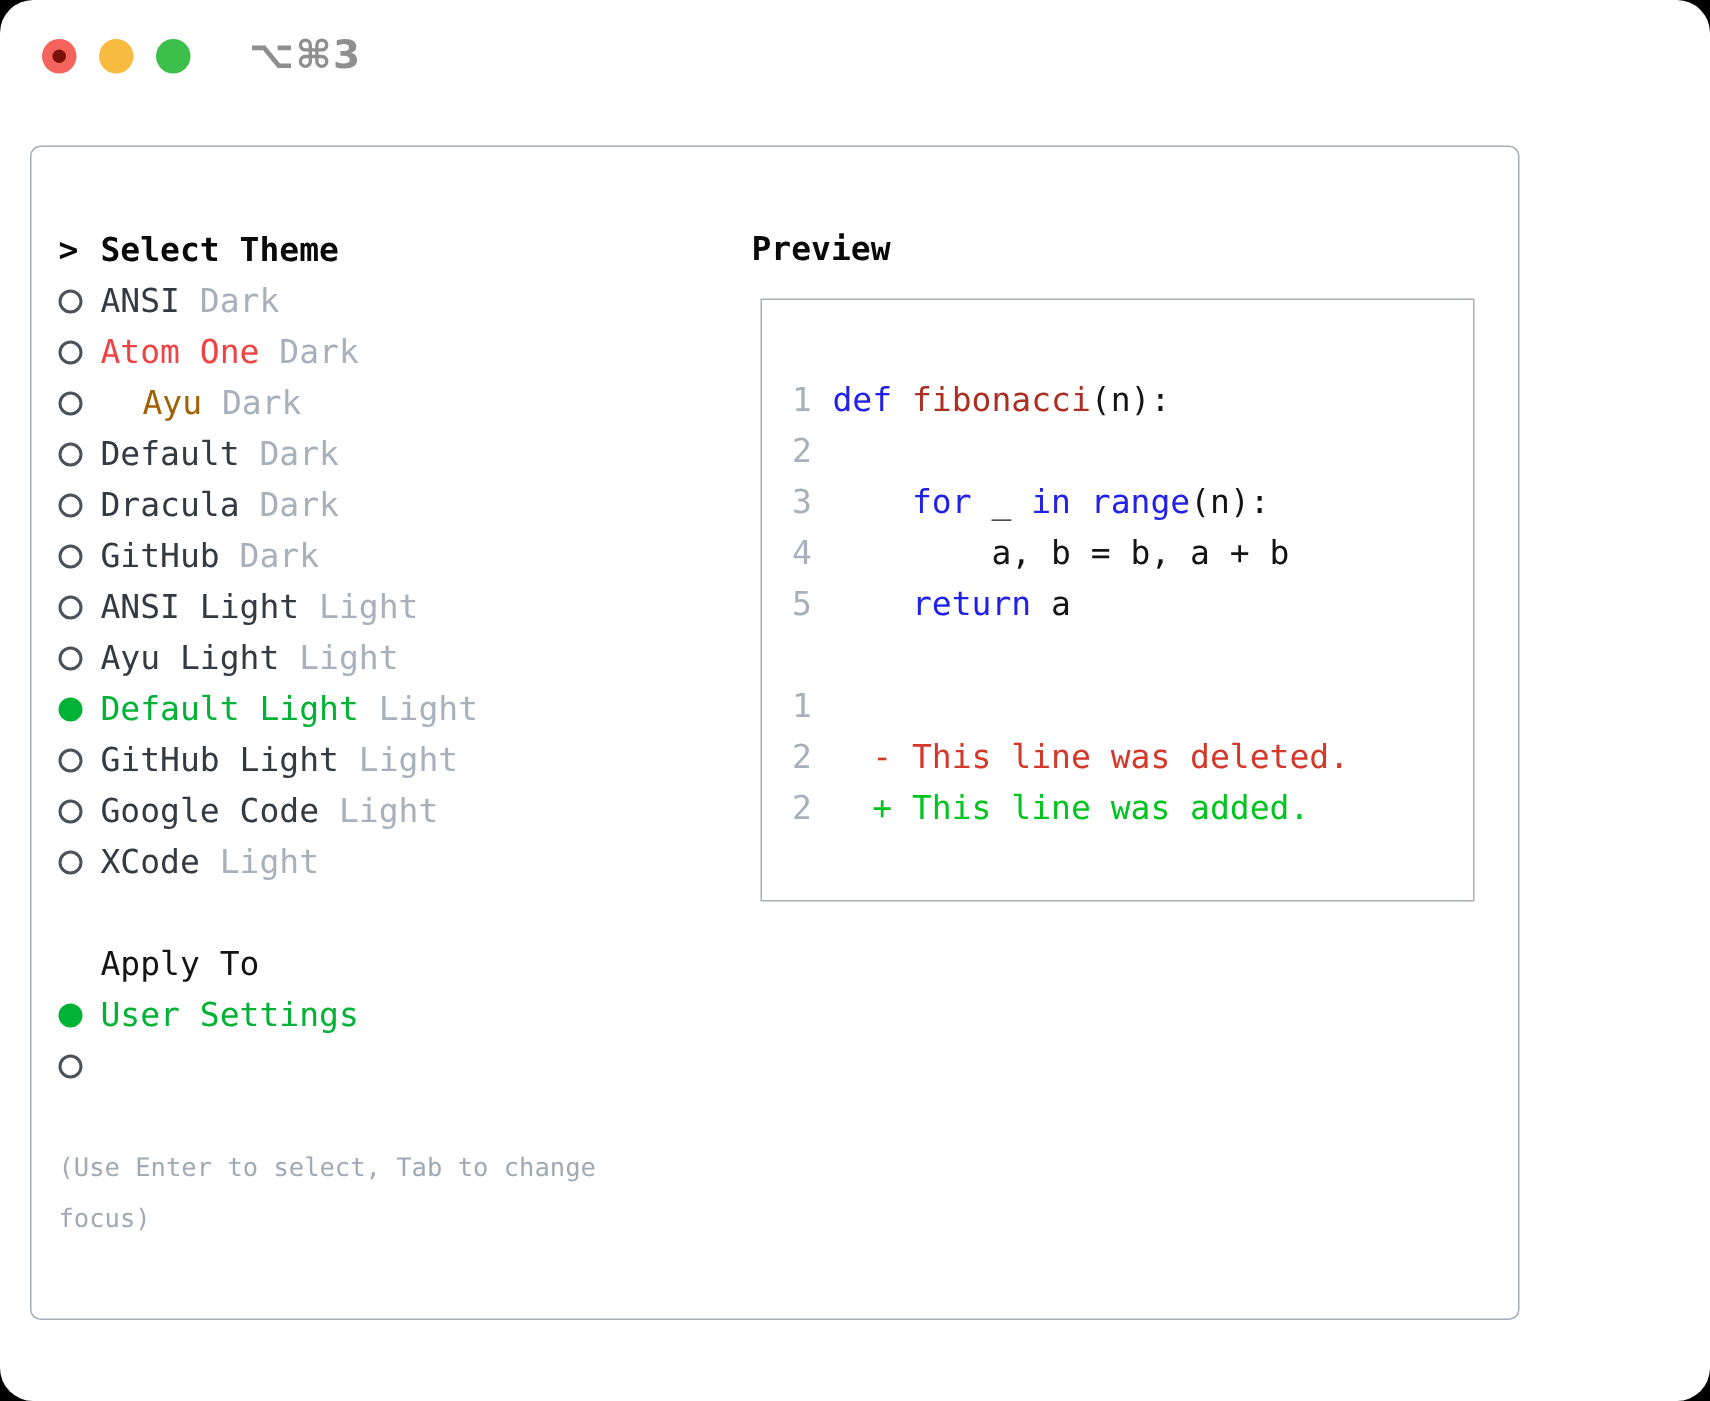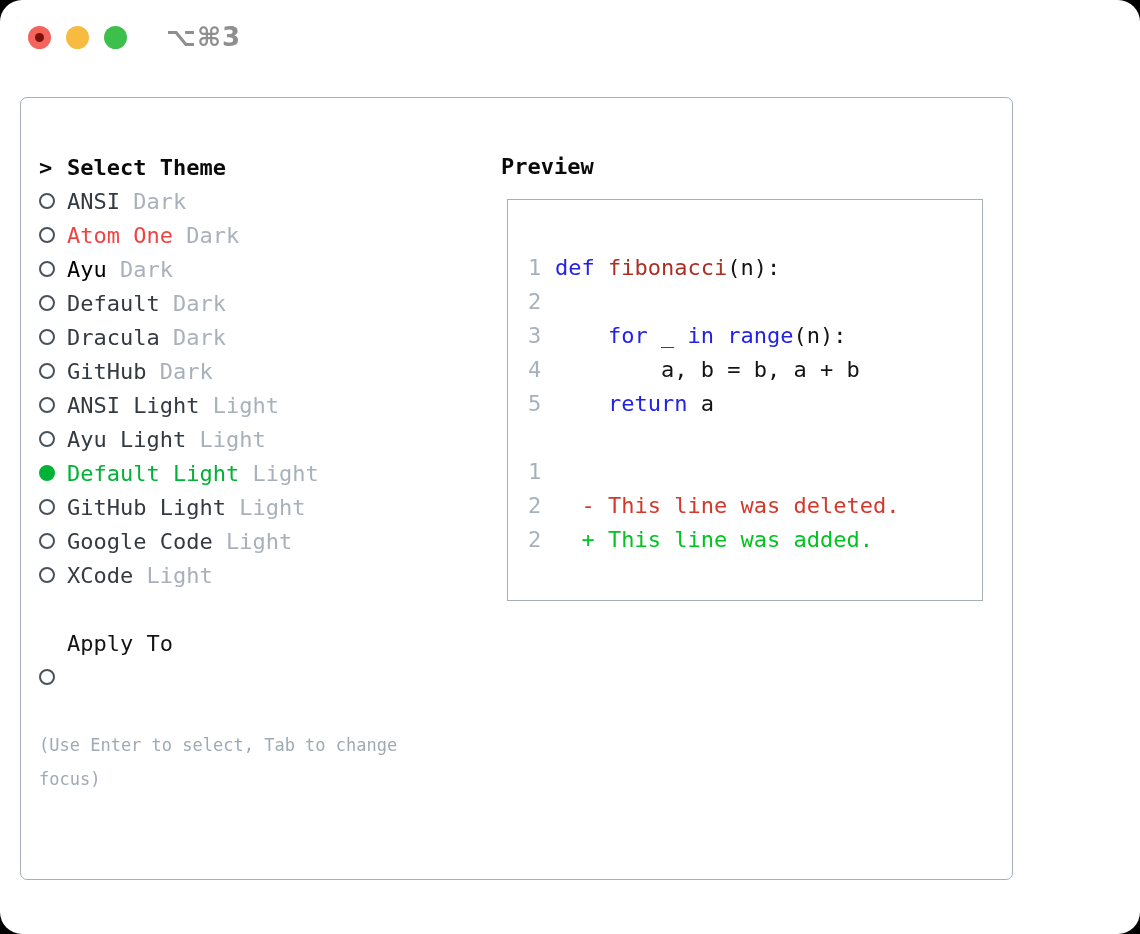--- a/index.html
+++ b/index.html
@@ -75,21 +75,21 @@
       </div>
 
       <div class="row">
         <span class="marker"><span class="radio"></span></span>
         <span style="color: #ef4444;">Atom One</span><span> </span>
         <span style="color: rgb(168, 177, 187);">Dark</span>
       </div>
 
       <div class="row">
         <span class="marker"><span class="radio"></span></span>
-        <span style="color: #000000;">Ayu</span><span> </span>
+        <span style="color: #a16207; margin-left: 28px;">Ayu</span><span> </span>
         <span style="color: rgb(168, 177, 187);">Dark</span>
       </div>
 
       <div class="row">
         <span class="marker"><span class="radio"></span></span>
         <span style="color: rgb(52, 58, 66);">Default</span><span> </span>
         <span style="color: rgb(168, 177, 187);">Dark</span>
       </div>
 
       <div class="row">
@@ -140,20 +140,24 @@
         <span style="color: rgb(168, 177, 187);">Light</span>
       </div>
 
       <div class="spacer"></div>
 
       <div class="row">
         <span class="marker"></span>
         <span style="color: rgb(20, 20, 20);">Apply To</span>
       </div>
 
+      <div class="row">
+        <span class="marker"><span class="radio" style="background-color: rgb(0, 178, 53); border-color: rgb(0, 178, 53);"></span></span>
+        <span style="color: rgb(0, 178, 53);">User Settings</span>
+      </div>
 
       <div class="row">
         <span class="marker"><span class="radio"></span></span>
       </div>
 
       <div class="spacer"></div>
 
       <div class="hint" style="color: rgb(159, 170, 180);">(Use Enter to select, Tab to change focus)</div>
 
     </div>

